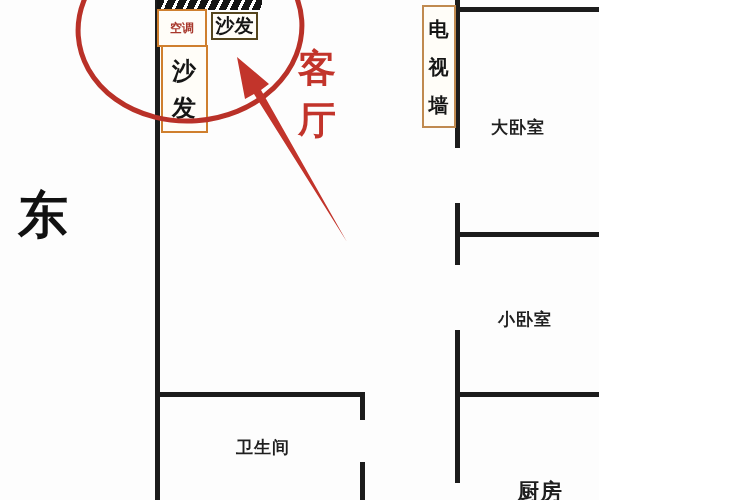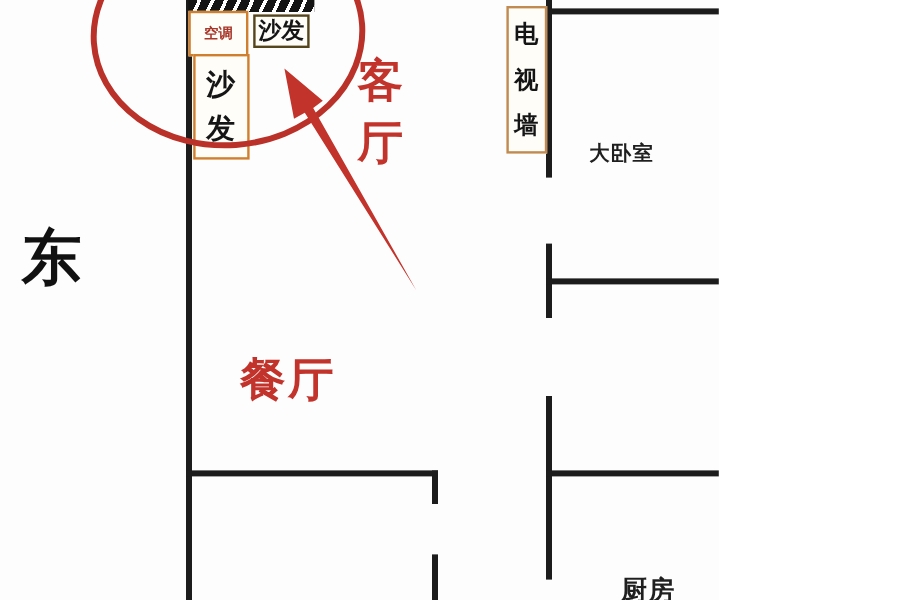--- a/index.html
+++ b/index.html
@@ -74,27 +74,28 @@
 
   <div class="fbox orange" style="left:161px;top:45px;width:47px;height:88px;">
     <span id="sofa-side-label" class="vtext">沙发</span>
   </div>
 
   <div class="fbox tan" style="left:422px;top:5px;width:34px;height:123px;">
     <span id="tv-label" class="vtext">电视墙</span>
   </div>
 
   <div class="roomlabel" style="left:491px;top:116px;">大卧室</div>
+  <div class="roomlabel" style="left:498px;top:308px;">小卧室</div>
   <div class="roomlabel" style="left:517px;top:477px;font-size:22px;">厨房</div>
+  <div class="roomlabel" style="left:236px;top:436px;">卫生间</div>
 
   <div class="compass" style="left:18px;top:182px;">东</div>
   <div class="compass" style="left:652px;top:184px;">西</div>
 
   <div class="redlabel vtext" id="living-label">客厅</div>
-  <div class="redlabel" id="dining-label">餐厅</div>
 
   <svg id="annot" width="750" height="500" viewBox="0 0 750 500">
     <ellipse cx="190" cy="28" rx="112" ry="93" fill="none" stroke="#b93128" stroke-width="5" stroke-linecap="round" transform="rotate(-4 190 28)"></ellipse>
     <polygon points="237,57 269,84 261,90 347,242 254,94 245,99" fill="#c2342b"></polygon>
   </svg>
 
   <div class="graybar"></div>
 
 </div>
 

